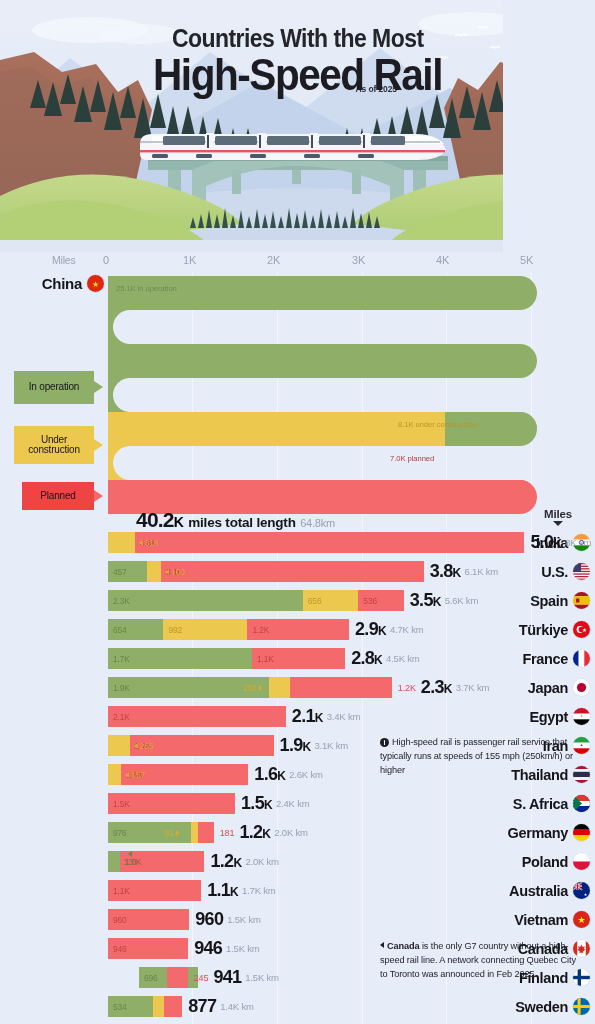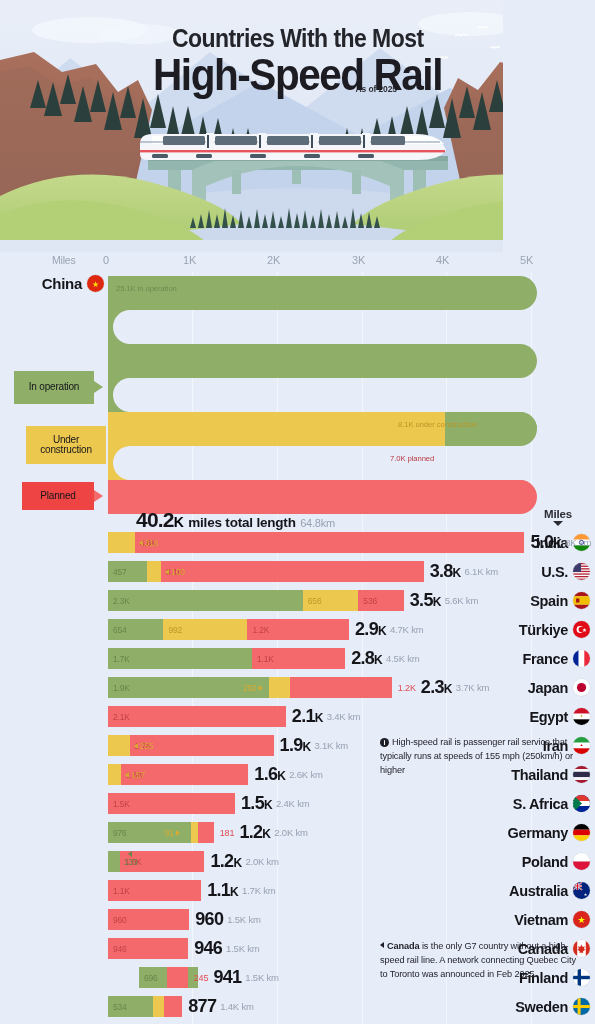--- a/index.html
+++ b/index.html
@@ -389,21 +389,21 @@
     <div class="snake-cap cap-op" style="left:116px; top:12px;">25.1K in operation</div>
     <div class="snake-cap cap-uc" style="left:398px; top:148px;">8.1K under construction</div>
     <div class="snake-cap cap-pl" style="left:390px; top:182px;">7.0K planned</div>
   </div>
 
   <div class="legend-box" style="left:14px; top:371px; width:80px; height:33px; background:#8FAF69;">
     <span>In operation</span>
   </div>
   <div class="legend-arrow" style="left:94px; top:381px; border-left:9px solid #8FAF69;"></div>
 
-  <div class="legend-box" style="left:26px; top:426px; width:80px; height:38px; background:#EDC84F; flex-direction:column;">
+  <div class="legend-box" style="left:14px; top:426px; width:80px; height:38px; background:#EDC84F; flex-direction:column;">
     <span>Under</span>
     <span>construction</span>
   </div>
   <div class="legend-arrow" style="left:94px; top:439px; border-left:9px solid #EDC84F;"></div>
 
   <div class="legend-box" style="left:22px; top:482px; width:72px; height:28px; background:#ef4444;">
     <span>Planned</span>
   </div>
   <div class="legend-arrow" style="left:94px; top:490px; border-left:9px solid #F4696B;"></div>
 

